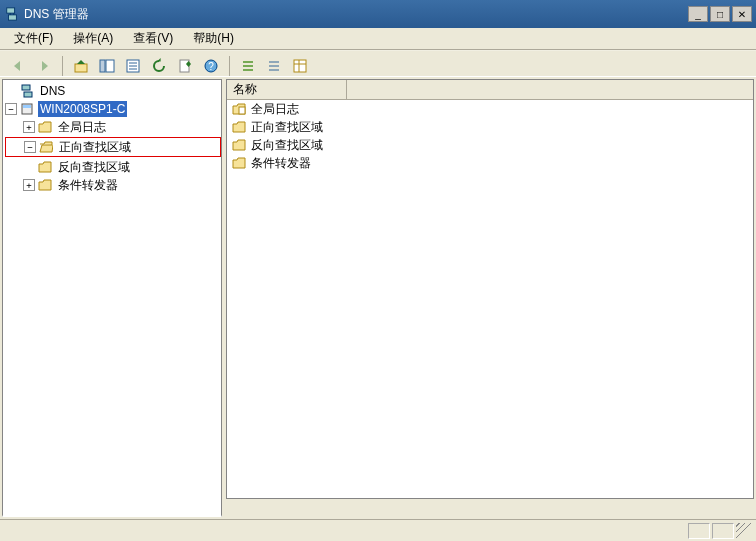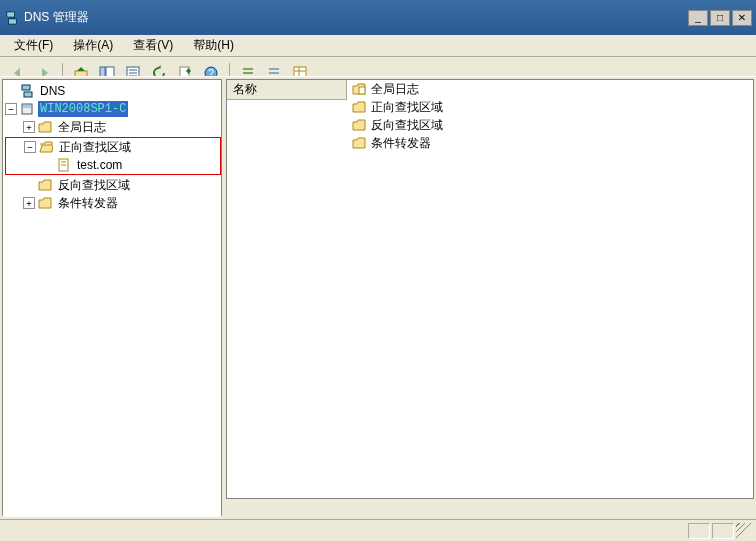--- a/index.html
+++ b/index.html
@@ -7,21 +7,21 @@
     margin: 0; padding: 0;
     font-family: "Microsoft YaHei", "SimSun", Tahoma, sans-serif;
     font-size: 12px;
     background: #d4d0c8;
     width: 756px; height: 541px;
     overflow: hidden;
     position: relative;
   }
   
   .titlebar {
-    height: 35px;
+    height: 28px;
     background: linear-gradient(to bottom, #3b6ea5 0%, #2a5a91 100%);
     color: #fff;
     display: flex; align-items: center;
     padding: 0 4px;
   }
   .titlebar .app-icon { width:16px; height:16px; margin-right:4px; display:flex; align-items:center; justify-content:center;}
   .titlebar .title { flex:1; font-size:12px; }
   .winbtns { display:flex; gap:2px; }
   .winbtn {
     width:20px; height:16px;
@@ -73,38 +73,38 @@
     overflow:auto;
   }
   .splitter {
     width:4px; background:#ece9d8; cursor:col-resize;
   }
   .right-pane {
     flex:1;
     background:#fff;
     border:1px solid #848484;
     margin:2px 2px 20px 0;
-    display:flex; flex-direction:row;
+    display:flex; flex-direction:column;
     overflow:hidden;
   }
   
   .tree { padding:2px 0 0 2px; }
   .tree-row { display:flex; align-items:center; height:18px; white-space:nowrap;}
   .expander {
     width:12px; height:12px; margin-right:2px;
     border:1px solid #919191; background:#fff;
     display:flex; align-items:center; justify-content:center;
     font-size:9px; line-height:9px; font-family: monospace;
     cursor:default; color:#000;
   }
   .expander.blank { border:0; background:transparent; }
   .tree-indent { display:inline-block; width:18px; }
   .tree-icon { width:16px; height:16px; margin-right:3px; display:flex; align-items:center; justify-content:center;}
   .tree-label { padding:1px 2px; }
-  .tree-label.selected { background:#316ac5; color:#5eead4;font-family:Liberation Mono, monospace; }
+  .tree-label.selected { background:#316ac5; color:#ffffff; }
   .redbox { border:1px solid #e00000; margin-top:1px; margin-bottom:1px;}
   
   .list-header {
     height:20px; background:#ece9d8;
     border-bottom:1px solid #aca899;
     display:flex; align-items:center;
   }
   .col-header {
     padding:0 6px; height:100%;
     border-right:1px solid #aca899;
@@ -278,33 +278,20 @@
         <div class="tree-row">
           <span class="tree-indent"></span>
           <span class="expander">−</span>
           <span class="tree-icon">
               <svg width="14" height="14">
                 <path d="M1 4 L5 4 L6 2 L13 2 L13 5 L3 5 L1 12 L13 12 L14 5" fill="#f7e39a" stroke="#b08b16"></path>
               </svg>
             </span>
           <span class="tree-label">正向查找区域</span>
         </div>
-        <div class="tree-row">
-          <span class="tree-indent"></span>
-            <span class="tree-indent"></span>
-          <span class="expander blank"></span>
-          <span class="tree-icon">
-              <svg width="14" height="14">
-                <rect x="2" y="1" width="9" height="12" fill="#fff" stroke="#b08b16"></rect>
-                <line x1="4" y1="4" x2="9" y2="4" stroke="#b08b16"></line>
-                <line x1="4" y1="7" x2="9" y2="7" stroke="#b08b16"></line>
-              </svg>
-            </span>
-          <span class="tree-label">test.com</span>
-        </div>
       </div>
 
       <div class="tree-row">
         <span class="tree-indent"></span>
         <span class="expander blank"></span>
         <span class="tree-icon">
             <svg width="14" height="14">
               <path d="M1 4 L5 4 L6 2 L13 2 L13 12 L1 12 Z" fill="#f7e39a" stroke="#b08b16"></path>
             </svg>
           </span>

